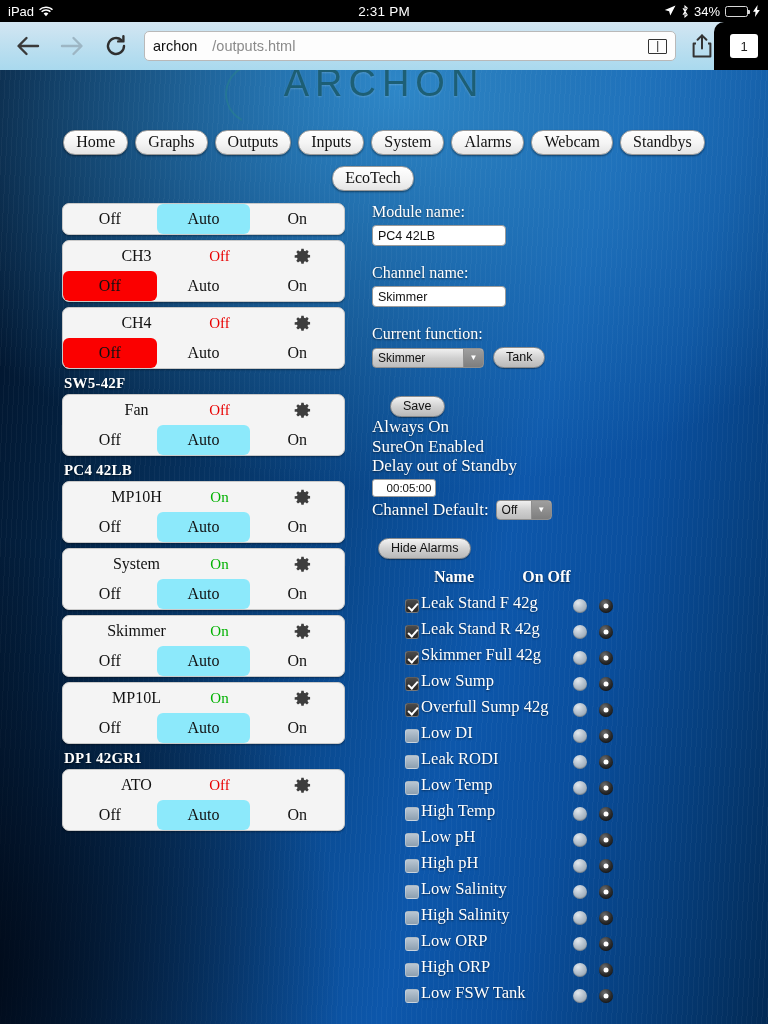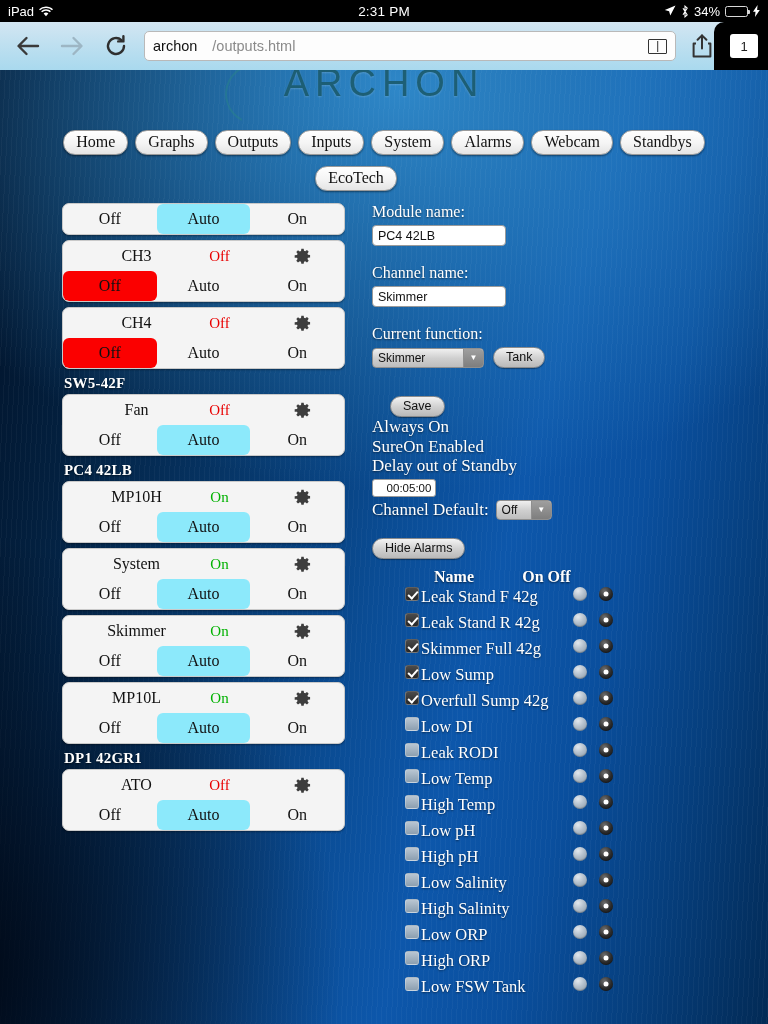--- a/index.html
+++ b/index.html
@@ -129,21 +129,21 @@
   .pill {
     background: linear-gradient(180deg,#ffffff 0%,#f4f4f4 55%,#e4e4e4 100%);
     border: 1px solid #9a9a9a;
     border-radius: 12px;
     padding: 2px 12px 3px;
     font-size: 16px; color: #111; line-height: 18px;
     box-shadow: 0 1px 2px rgba(0,0,0,.45);
     white-space: nowrap;
   }
   #nav2 {
-    position: absolute; top: 96px; left: 0; width: 712px;
+    position: absolute; top: 96px; left: 17px; width: 712px;
     display:flex; justify-content:center; z-index: 3;
   }
 
   
   #leftcol {
     position:absolute; left: 62px; top: 133px;
     width: 283px; height: 672px; overflow: hidden; z-index: 4;
   }
   .card {
     background: #f4f4f4;
@@ -235,21 +235,21 @@
 
   
   .alarmhdr {
     display:flex; align-items:flex-end; margin-top: 9px; margin-bottom: 1px;
     color:#fff; font-weight:bold; font-size: 16px;
     text-shadow: 0 1px 2px rgba(0,0,0,.6);
   }
   .alarmhdr .hname { width: 148px; text-align:center; padding-left: 16px; }
   .alarmhdr .hon  { width: 26px; text-align:center; }
   .alarmhdr .hoff { width: 26px; text-align:center; }
-  .arow { display:flex; align-items:flex-start; height: 26px; padding-left: 33px; }
+  .arow { display:flex; align-items:flex-end; height: 26px; padding-left: 33px; }
   .arow .chk {
     width: 14px; height: 14px; border-radius: 3px; flex: none;
     background: linear-gradient(180deg,#b9c6d2 0%, #8c9fb0 100%);
     border: 1px solid rgba(255,255,255,.25);
     position: relative;
   }
   .arow .chk.checked {
     background: linear-gradient(180deg,#4b4b4b 0%, #262626 100%);
   }
   .arow .chk.checked:after {
@@ -546,21 +546,21 @@
 
     <div class="chdefrow">
       <span class="optline">Channel Default:</span>
       <span class="fselect small">
         <span class="val">Off</span>
         <span class="arrowbox">▼</span>
       </span>
     </div>
 
     <div style="height:18px"></div>
-    <div class="btn" style="margin-left:0">Hide Alarms</div>
+    <div class="btn" style="margin-left:6px">Hide Alarms</div>
 
     <div class="alarmhdr">
       <span class="hname">Name</span>
       <span class="hon">On</span>
       <span class="hoff">Off</span>
     </div>
     <div id="alarmrows">
         <div class="arow">
           <span class="chk checked"></span>
           <span class="aname">Leak Stand F 42g</span>

